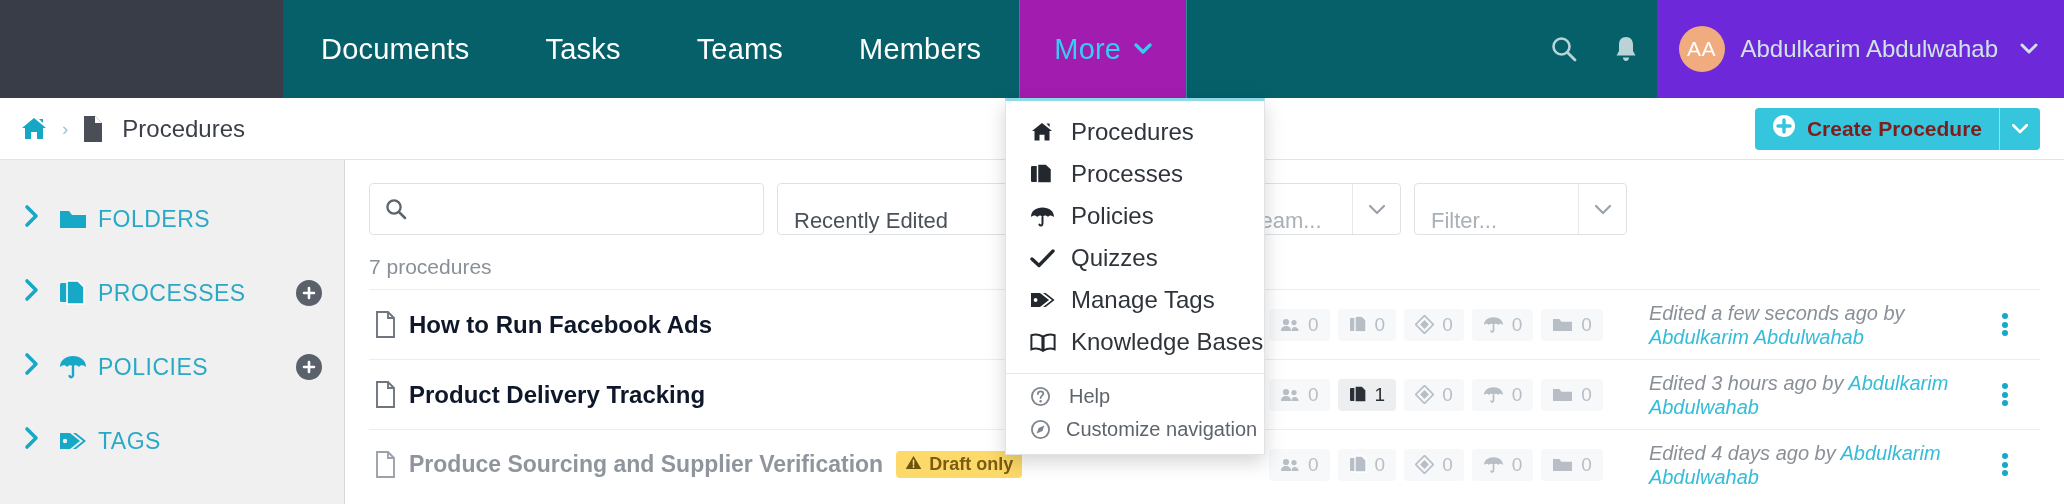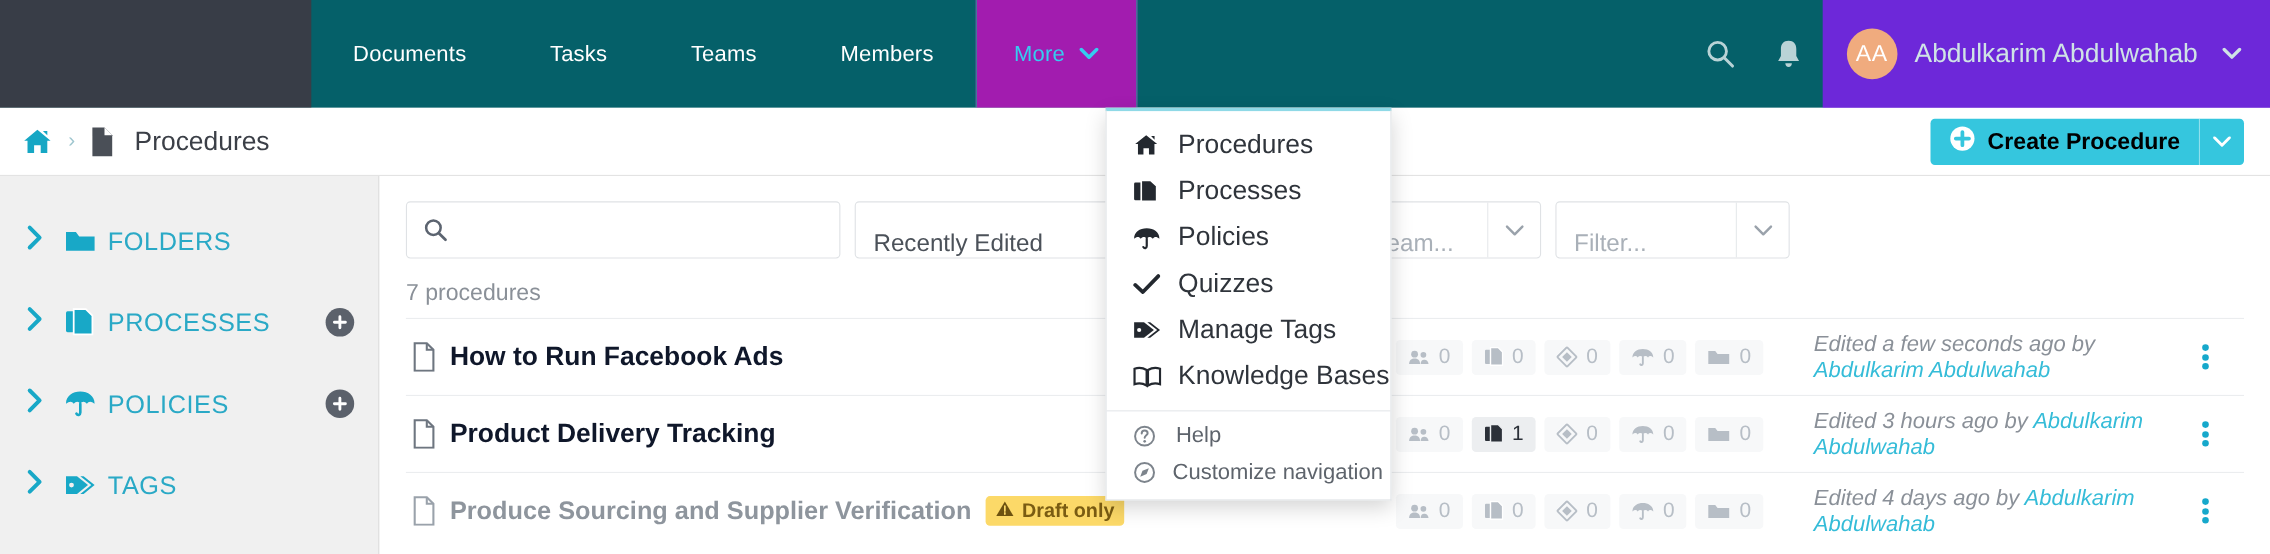--- a/index.html
+++ b/index.html
@@ -19,21 +19,21 @@
   }
   .brand-block {
     width: 283px; height: 98px;
     background: #383d47;
     flex: 0 0 283px;
   }
   .nav-items { display: flex; align-items: stretch; height: 98px; }
   .nav-item {
     display: flex; align-items: center; justify-content: center;
     padding: 0 38px; height: 98px;
-    color: #ffffff; font-size: 20px; letter-spacing: .2px;
+    color: #ffffff; font-size: 29px; letter-spacing: .2px;
     white-space: nowrap; cursor: pointer;
   }
   .nav-item.active {
     background: #a21caf;
     color: #35cdf0;
     border-left: 1px solid #2d8d95;
     border-right: 1px solid #2d8d95;
     padding: 0 34px;
   }
   .nav-item .caret { margin-left: 13px; font-size: 18px; }
@@ -71,21 +71,21 @@
   .crumb-doc-icon { color: #4a4f57; display: flex; align-items: center; }
   .crumb-text { color: #3b3f47; font-size: 24px; margin-left: 4px; }
   .crumb-spacer { flex: 1 1 auto; }
   .create-btn {
     display: flex; align-items: stretch; height: 42px;
     margin-right: 24px; border-radius: 4px; overflow: hidden;
     background: #35c6de; cursor: pointer;
   }
   .create-main {
     display: flex; align-items: center; gap: 11px;
-    padding: 0 17px; color: #000000; font-size: 21px; font-weight: bold;
+    padding: 0 17px; color: #7f1d1d; font-size: 21px; font-weight: bold;
     white-space: nowrap;
   }
   .create-split {
     display: flex; align-items: center; justify-content: center;
     width: 41px; border-left: 1px solid rgba(255,255,255,.45);
     color: #ffffff; font-size: 16px;
   }
 
   
   .body-wrap {

